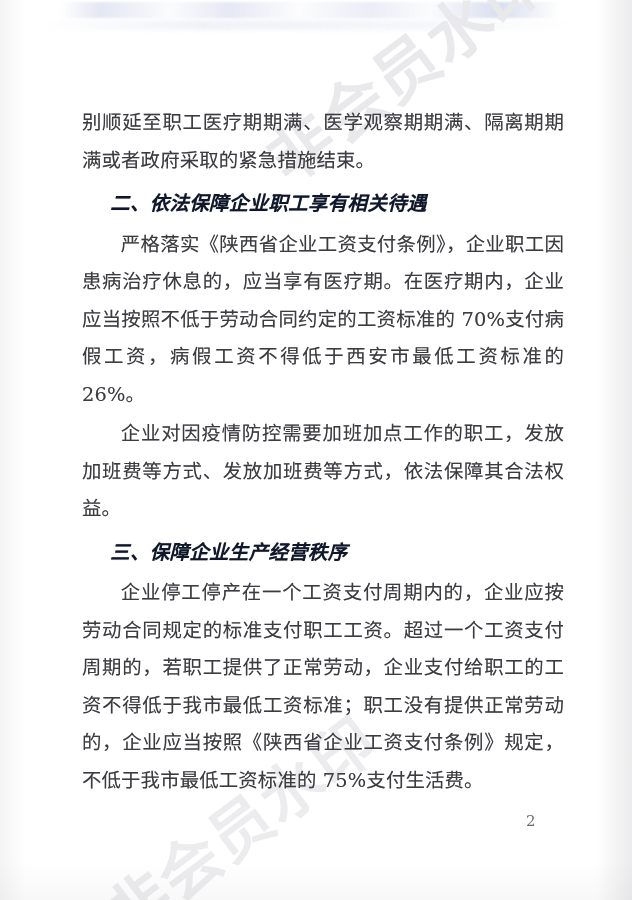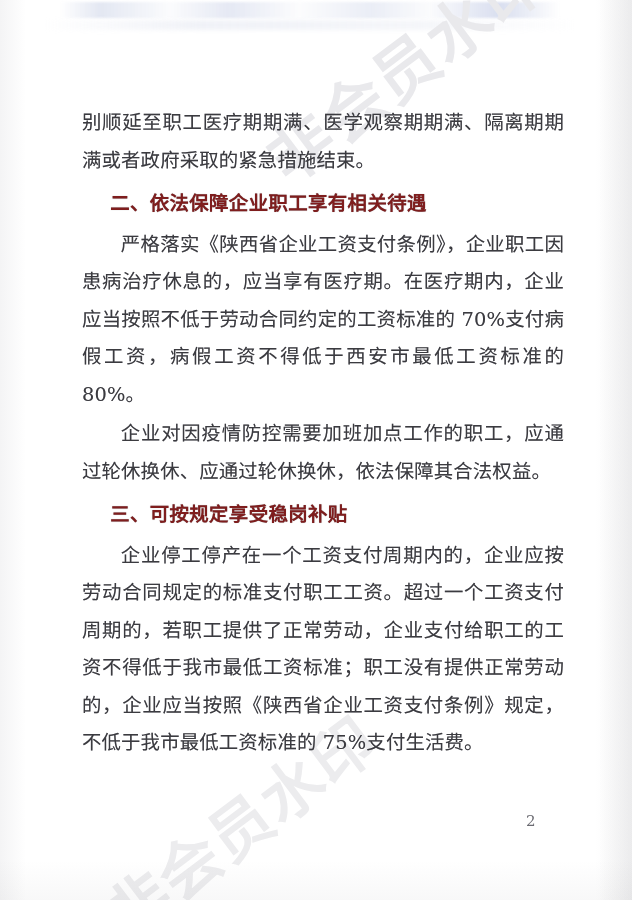--- a/index.html
+++ b/index.html
@@ -141,25 +141,26 @@
   }
   .para.noindent {
     text-indent: 0;
   }
 
   .heading {
     margin: 6px 0 3px 0;
     padding-left: 1.45em;
     font-size: 19.4px;
     line-height: 37.5px;
-    color: #7f1d1d;
+    color: #0f172a;
     font-weight: 700;
     letter-spacing: 0.4px;
     font-family: "DejaVu Sans", "Liberation Sans", sans-serif;
     text-shadow: 0 0 0.7px rgba(45,45,52,0.55);
+    font-style: italic;
   }
 
   #page-number {
     position: absolute;
     right: 96px;
     top: 812px;
     font-size: 15px;
     color: #6b6b72;
     font-family: "DejaVu Serif", "Liberation Serif", serif;
     letter-spacing: 0.5px;
@@ -177,25 +178,25 @@
   <div class="watermark" id="watermark-top">非会员水印</div>
 
   <div class="watermark" id="watermark-bottom">非会员水印</div>
 
   <div id="doc-body">
 
     <p class="para noindent">别顺延至职工医疗期期满、医学观察期期满、隔离期期满或者政府采取的紧急措施结束。</p>
 
     <h2 class="heading">二、依法保障企业职工享有相关待遇</h2>
 
-    <p class="para indent">严格落实《陕西省企业工资支付条例》，企业职工因患病治疗休息的，应当享有医疗期。在医疗期内，企业应当按照不低于劳动合同约定的工资标准的 70%支付病假工资，病假工资不得低于西安市最低工资标准的 80%。</p>
-
-    <p class="para indent">企业对因疫情防控需要加班加点工作的职工，应通过轮休换休、应通过轮休换休，依法保障其合法权益。</p>
-
-    <h2 class="heading">三、可按规定享受稳岗补贴</h2>
+    <p class="para indent">严格落实《陕西省企业工资支付条例》，企业职工因患病治疗休息的，应当享有医疗期。在医疗期内，企业应当按照不低于劳动合同约定的工资标准的 70%支付病假工资，病假工资不得低于西安市最低工资标准的 26%。</p>
+
+    <p class="para indent">企业对因疫情防控需要加班加点工作的职工，发放加班费等方式、发放加班费等方式，依法保障其合法权益。</p>
+
+    <h2 class="heading">三、保障企业生产经营秩序</h2>
 
 
     <p class="para indent">企业停工停产在一个工资支付周期内的，企业应按劳动合同规定的标准支付职工工资。超过一个工资支付周期的，若职工提供了正常劳动，企业支付给职工的工资不得低于我市最低工资标准；职工没有提供正常劳动的，企业应当按照《陕西省企业工资支付条例》规定，不低于我市最低工资标准的 75%支付生活费。</p>
 
   </div>
 
   <div id="page-number">2</div>
 
   <div id="page-edge-right"></div>
   <div id="page-edge-bottom"></div>

